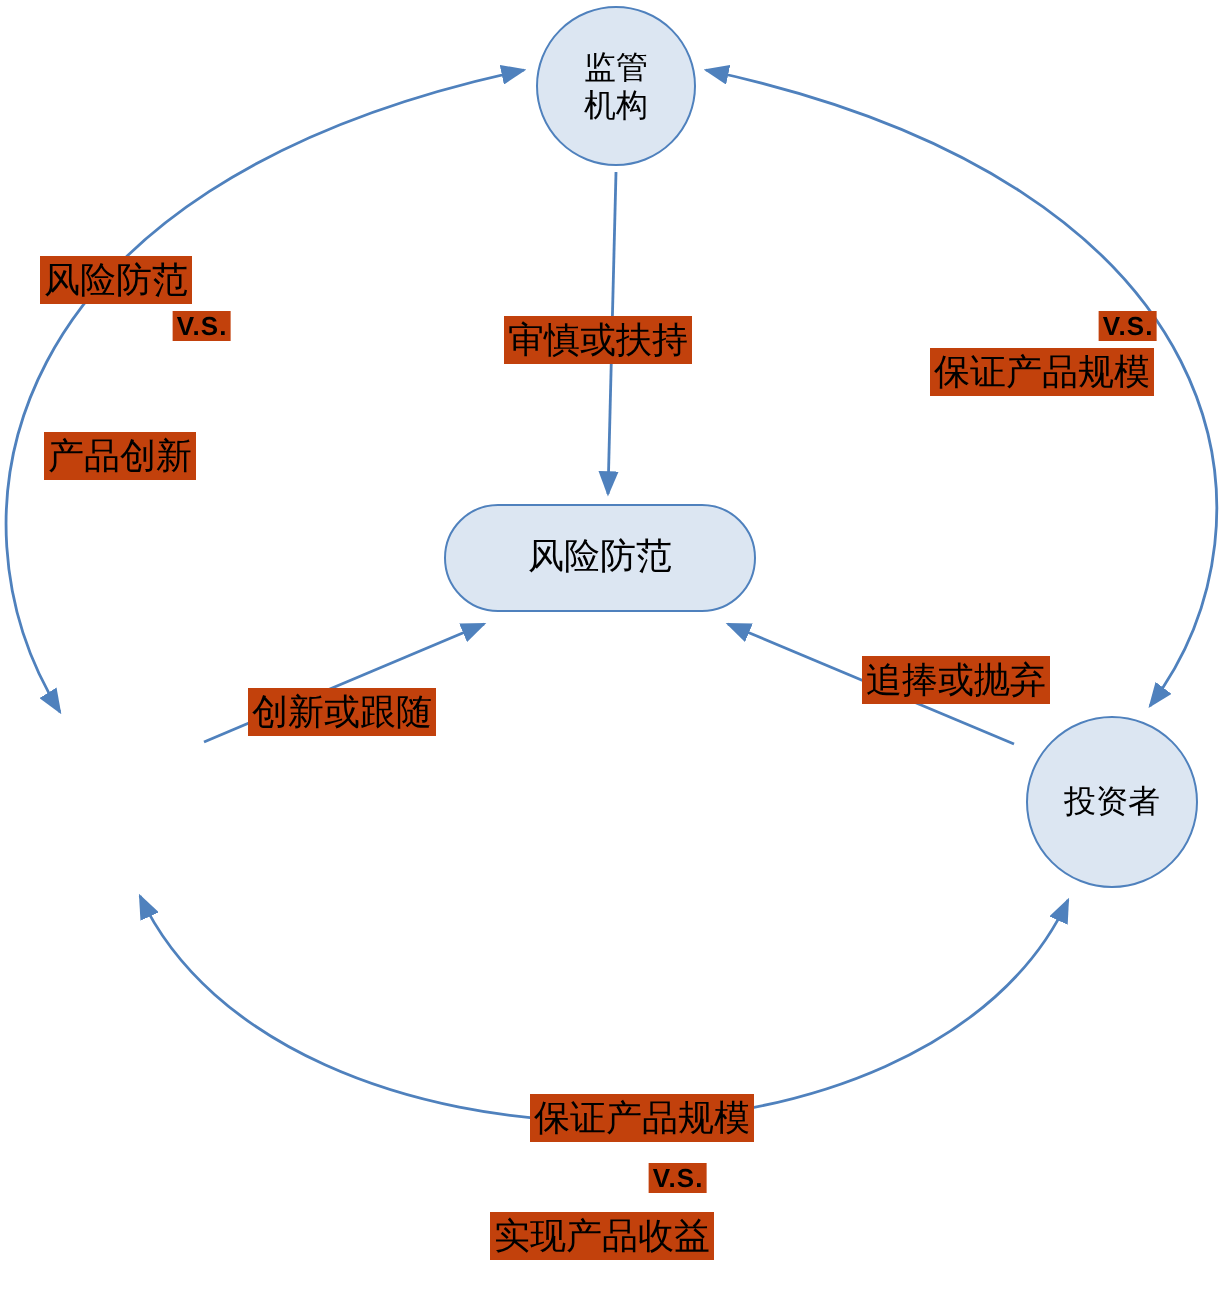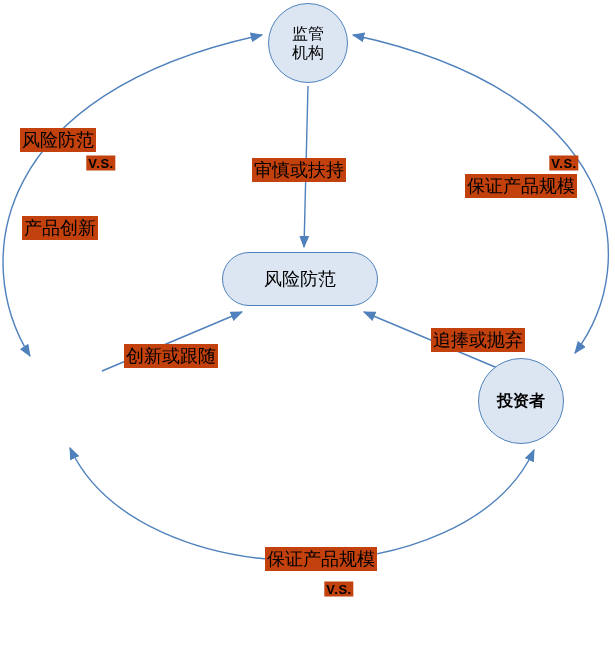--- a/index.html
+++ b/index.html
@@ -42,21 +42,21 @@
     align-items: center;
     justify-content: center;
     text-align: left;
     line-height: 1.2;
   }
   .node.circle { border-radius: 50%; }
   .node.stadium { border-radius: 27px; }
   .node span { display: block; }
   #node-regulator { left: 268px; top: 3px;   width: 80px; height: 80px; font-size: 16px; }
   #node-issuer    { left: 17px;  top: 354px; width: 92px; height: 92px; font-size: 16px; }
-  #node-investor  { left: 478px; top: 358px; width: 86px; height: 86px; font-size: 16px; font-weight: bold; }
+  #node-investor  { left: 513px; top: 358px; width: 86px; height: 86px; font-size: 16px; }
   #node-product   { left: 222px; top: 252px; width: 156px; height: 54px; font-size: 18px; }
   .lbl {
     position: absolute;
     z-index: 3;
     transform: translate(-50%, -50%);
     white-space: nowrap;
     font-size: 18px;
     background: #c2410c;
     padding: 0 2px;
   }
@@ -128,14 +128,15 @@
 
   <div class="lbl" id="lbl-risk">风险防范</div>
   <div class="lbl vs" id="lbl-vs-left">V.S.</div>
   <div class="lbl" id="lbl-prodinno">产品创新</div>
 
   <div class="lbl vs" id="lbl-vs-right">V.S.</div>
   <div class="lbl" id="lbl-demand">保证产品规模</div>
 
   <div class="lbl" id="lbl-scale">保证产品规模</div>
   <div class="lbl vs" id="lbl-vs-bottom">V.S.</div>
+  <div class="lbl" id="lbl-returns">实现产品收益</div>
 
 </div>
 
 </body></html>

